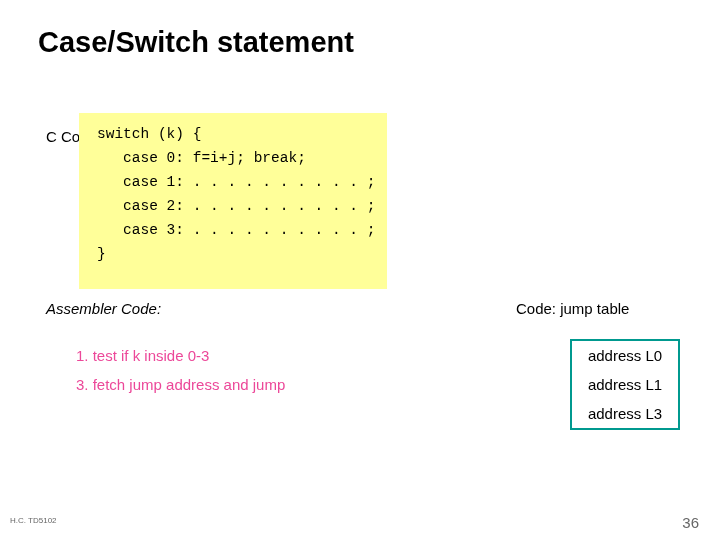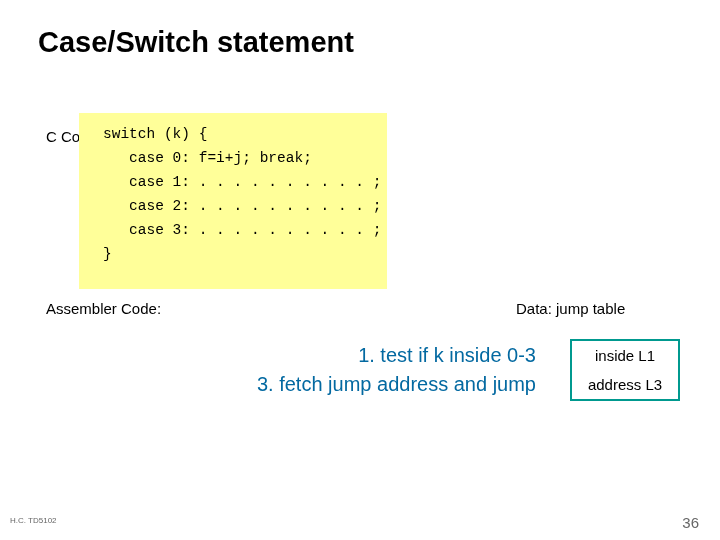--- a/index.html
+++ b/index.html
@@ -44,60 +44,60 @@
   }
 
   #code-box {
     position: absolute;
     left: 79px;
     top: 113px;
     width: 308px;
     height: 176px;
     background: #ffff99;
     box-sizing: border-box;
-    padding: 9px 0 0 24px;
+    padding: 9px 0 0 18px;
   }
 
   #code-box pre {
     margin: 0;
     font-family: "Liberation Mono", monospace;
     font-size: 14.5px;
     line-height: 24px;
     color: #000000;
     white-space: pre;
   }
 
   #assembler-label {
     position: absolute;
     left: 46px;
     top: 300px;
     font-size: 15px;
     color: #000000;
+    font-style: italic;
   }
 
   #data-label {
     position: absolute;
     left: 516px;
     top: 300px;
     font-size: 15px;
     color: #000000;
   }
 
   #steps {
     position: absolute;
     left: 76px;
     top: 341px;
     width: 460px;
   }
   #steps .step {
-    font-size: 20px;
-    color: #0369a1;
+    font-size: 15px;
+    color: #ec4899;
     line-height: 29px;
     white-space: nowrap;
-    text-align: right;
   }
 
   #jump-table {
     position: absolute;
     left: 570px;
     top: 339px;
     width: 110px;
     border: 2px solid #00998f;
     box-sizing: border-box;
     background: #ffffff;
@@ -140,28 +140,29 @@
     <pre>switch (k) {
    case 0: f=i+j; break;
    case 1: . . . . . . . . . . ;
    case 2: . . . . . . . . . . ;
    case 3: . . . . . . . . . . ;
 }</pre>
   </div>
 
   <div id="assembler-label">Assembler Code:</div>
 
-  <div id="data-label">Data: jump table</div>
+  <div id="data-label">Code: jump table</div>
 
   <div id="steps">
     <div class="step">1. test if k inside 0-3</div>
     <div class="step">3. fetch jump address and jump</div>
   </div>
 
   <div id="jump-table">
-    <div class="jt-row">inside L1</div>
+    <div class="jt-row">address L0</div>
+    <div class="jt-row">address L1</div>
     <div class="jt-row">address L3</div>
   </div>
 
   <div id="footer-left">H.C. TD5102</div>
   <div id="footer-right">36</div>
 
 </div>
 
 </body></html>

